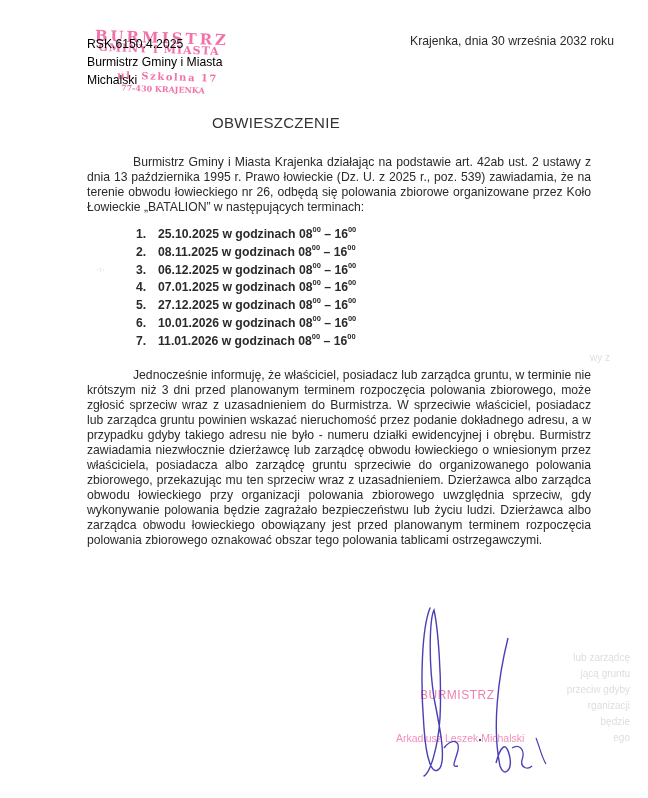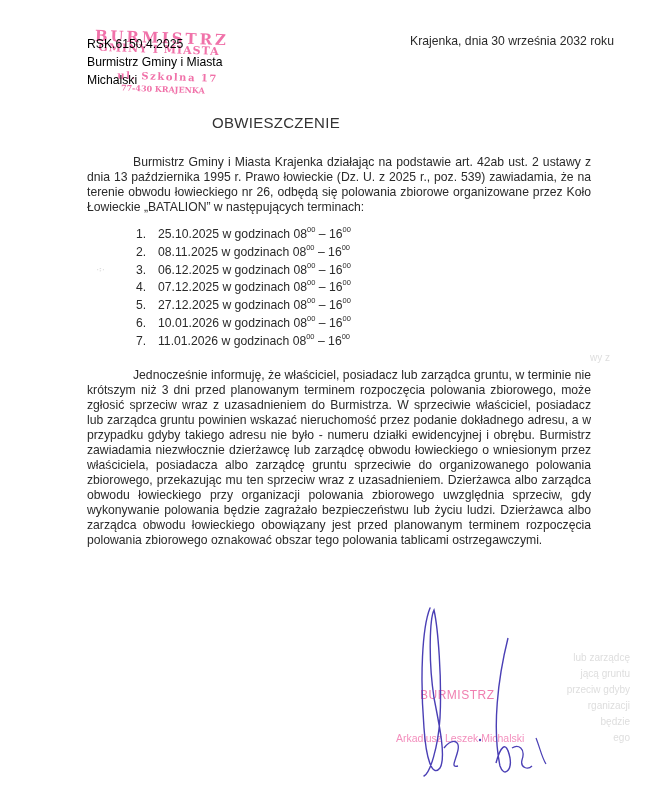--- a/index.html
+++ b/index.html
@@ -14,21 +14,21 @@
     .stamp-top .s3 { position: absolute; left: 26px; top: 42px; font-size: 10px; letter-spacing: 1.5px; }
     .stamp-top .s4 { position: absolute; left: 30px; top: 55px; font-size: 8px; }
     .ref { position: absolute; left: 87px; top: 35px; font-size: 12.2px; line-height: 18px; color: #000000; }
     .date { position: absolute; left: 410px; top: 34px; font-size: 12.2px; color: #2a2a2a; }
     .title { position: absolute; left: 0; width: 552px; top: 114px; text-align: center;
              font-size: 15px; letter-spacing: 0.3px; color: #333; }
     .para { position: absolute; left: 87px; width: 504px; font-size: 12.2px; line-height: 15px;
             text-align: justify; color: #2a2a2a; }
     .para .indent { display: inline-block; width: 46px; }
     .p1 { top: 155px; }
-    .terms { position: absolute; left: 136px; top: 226px; font-size: 12.2px; line-height: 17.8px; color: #2a2a2a; }
+    .terms { position: absolute; left: 136px; top: 226px; font-size: 12.2px; line-height: 17.8px; color: #2a2a2a; font-weight: bold; }
     .terms .row { white-space: nowrap; }
     .terms .num { display: inline-block; width: 22px; }
     .terms sup { font-size: 7.5px; vertical-align: 6px; line-height: 0; }
     .p2 { top: 368px; }
     .ghost { position: absolute; color: #c8c8c8; font-size: 10px; line-height: 16px; opacity: 0.6; }
     .sig-wrap { position: absolute; left: 400px; top: 598px; width: 200px; height: 200px; }
     .stamp-burm { position: absolute; left: 420px; top: 688px; color: #f07fb0; font-size: 12px; letter-spacing: 0.5px; }
     .stamp-name { position: absolute; left: 396px; top: 732px; color: #f38fbd; font-size: 10.5px; }
   </style>
 </head>
@@ -52,21 +52,21 @@
   <div class="date">Krajenka, dnia 30 września 2032 roku</div>
 
   <div class="title">OBWIESZCZENIE</div>
 
   <div class="para p1"><span class="indent"></span><span>Burmistrz Gminy i Miasta Krajenka działając na podstawie art. 42ab ust. 2 ustawy z dnia 13 października 1995 r. Prawo łowieckie (Dz. U. z 2025 r., poz. 539) zawiadamia, że na terenie obwodu łowieckiego nr 26, odbędą się polowania zbiorowe organizowane przez Koło Łowieckie „BATALION” w następujących terminach:</span></div>
 
   <div class="terms" id="terms">
       <div class="row"><span class="num">1.</span><span>25.10.2025</span> <span>w godzinach</span> <span>08</span><sup>00</sup> <span>–</span> <span>16</span><sup>00</sup></div>
       <div class="row"><span class="num">2.</span><span>08.11.2025</span> <span>w godzinach</span> <span>08</span><sup>00</sup> <span>–</span> <span>16</span><sup>00</sup></div>
       <div class="row"><span class="num">3.</span><span>06.12.2025</span> <span>w godzinach</span> <span>08</span><sup>00</sup> <span>–</span> <span>16</span><sup>00</sup></div>
-      <div class="row"><span class="num">4.</span><span>07.12.2025</span> <span>w godzinach</span> <span>08</span><sup>00</sup> <span>–</span> <span>16</span><sup>00</sup></div>
+      <div class="row"><span class="num">4.</span><span>07.01.2025</span> <span>w godzinach</span> <span>08</span><sup>00</sup> <span>–</span> <span>16</span><sup>00</sup></div>
       <div class="row"><span class="num">5.</span><span>27.12.2025</span> <span>w godzinach</span> <span>08</span><sup>00</sup> <span>–</span> <span>16</span><sup>00</sup></div>
       <div class="row"><span class="num">6.</span><span>10.01.2026</span> <span>w godzinach</span> <span>08</span><sup>00</sup> <span>–</span> <span>16</span><sup>00</sup></div>
       <div class="row"><span class="num">7.</span><span>11.01.2026</span> <span>w godzinach</span> <span>08</span><sup>00</sup> <span>–</span> <span>16</span><sup>00</sup></div>
     </div>
 
   <div class="ghost" style="left:96px; top:262px;">·፡·</div>
   <div class="ghost" style="left:590px; top:350px;">wy z</div>
 
   <div class="para p2"><span class="indent"></span><span>Jednocześnie informuję, że właściciel, posiadacz lub zarządca gruntu, w terminie nie krótszym niż 3 dni przed planowanym terminem rozpoczęcia polowania zbiorowego, może zgłosić sprzeciw wraz z uzasadnieniem do Burmistrza. W sprzeciwie właściciel, posiadacz lub zarządca gruntu powinien wskazać nieruchomość przez podanie dokładnego adresu, a w przypadku gdyby takiego adresu nie było - numeru działki ewidencyjnej i obrębu. Burmistrz zawiadamia niezwłocznie dzierżawcę lub zarządcę obwodu łowieckiego o wniesionym przez właściciela, posiadacza albo zarządcę gruntu sprzeciwie do organizowanego polowania zbiorowego, przekazując mu ten sprzeciw wraz z uzasadnieniem. Dzierżawca albo zarządca obwodu łowieckiego przy organizacji polowania zbiorowego uwzględnia sprzeciw, gdy wykonywanie polowania będzie zagrażało bezpieczeństwu lub życiu ludzi. Dzierżawca albo zarządca obwodu łowieckiego obowiązany jest przed planowanym terminem rozpoczęcia polowania zbiorowego oznakować obszar tego polowania tablicami ostrzegawczymi.</span></div>
 

